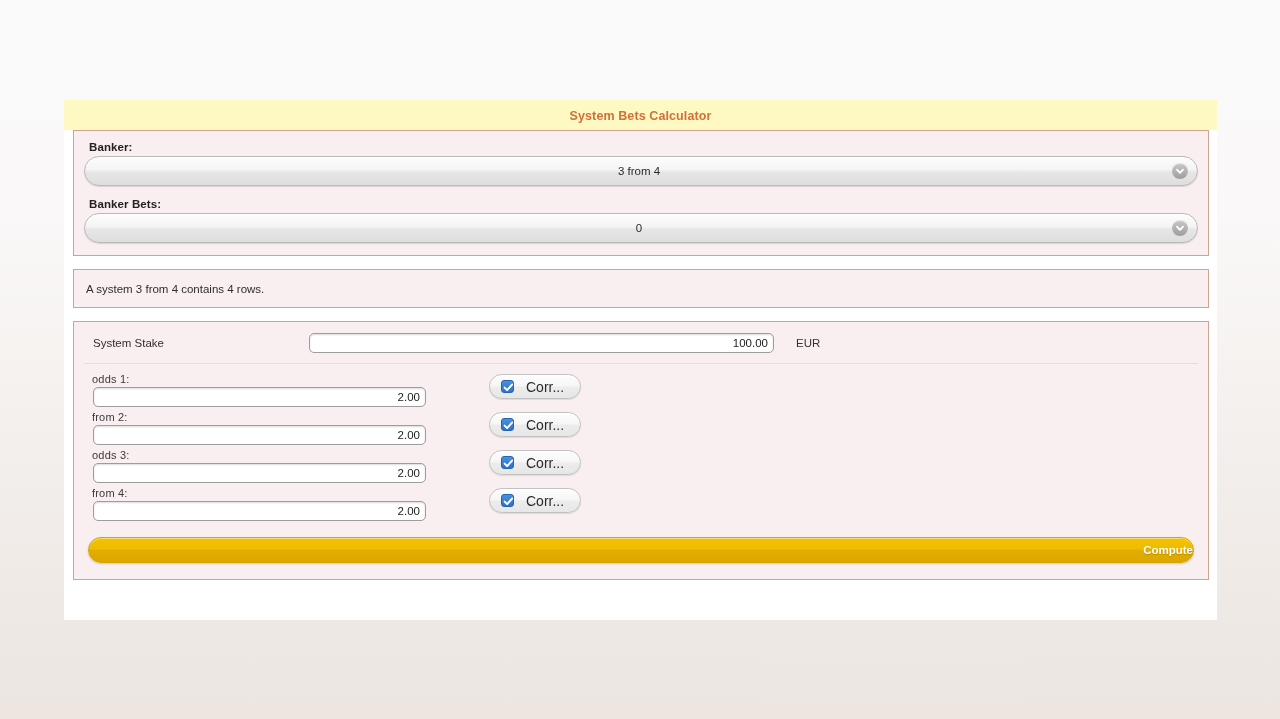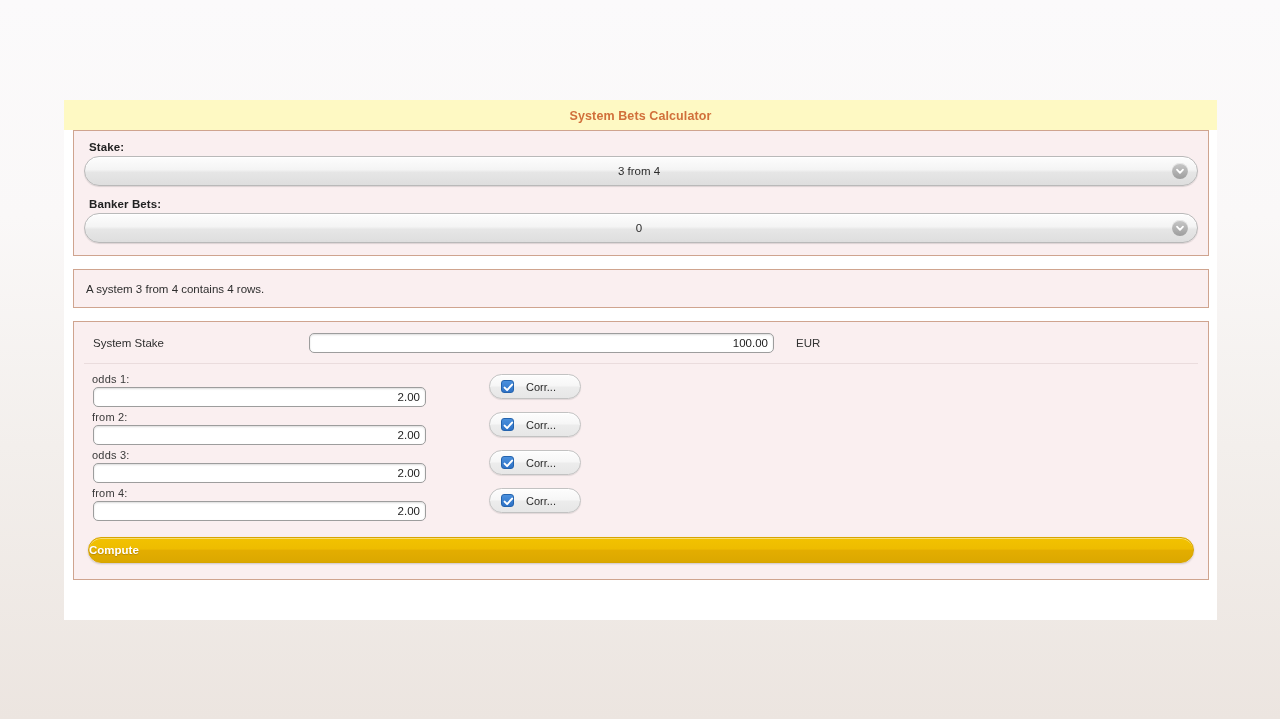--- a/index.html
+++ b/index.html
@@ -184,57 +184,57 @@
     margin-left: 11px;
     border-radius: 3px;
     background: linear-gradient(to bottom, #4a90dd, #2f72c6);
     border: 1px solid #2463ad;
     box-sizing: border-box;
     flex: 0 0 auto;
     position: relative;
   }
   .cbx svg { position: absolute; left: 1px; top: 1px; }
   .corr-text {
-    font-size: 11px;
+    font-size: 14px;
     color: #2a2a2a;
     margin-left: 12px;
     white-space: nowrap;
   }
 
   
   .compute-btn {
     margin: 16px 4px 0 4px;
     height: 26px;
     border-radius: 13px;
     border: 1px solid #d7a500;
     background: linear-gradient(to bottom, #f2c200 0%, #eebc00 45%, #e3ad00 52%, #dba800 100%);
     box-shadow: 0 1px 2px rgba(0,0,0,.18), inset 0 1px 0 rgba(255,255,255,.45);
     color: #ffffff;
     font-size: 11.5px;
     font-weight: bold;
-    text-align: left;
+    text-align: right;
     line-height: 24px;
     box-sizing: border-box;
     cursor: pointer;
     text-shadow: 0 1px 1px rgba(140,100,0,.45);
   }
 </style>
 </head>
 <body>
 
 <div id="viewport">
   <div id="page">
 
     <div class="titlebar">
       <span class="title">System Bets Calculator</span>
     </div>
 
     <div class="panel" id="panel-selects">
 
-      <div class="field-label">Stake:</div>
+      <div class="field-label">Banker:</div>
       <div class="select-shell">
         <span class="select-value">3 from 4</span>
         <span class="select-arrow">
           <svg width="10" height="10" viewBox="0 0 10 10" aria-hidden="true">
             <path d="M2 3.6 L5 6.8 L8 3.6" fill="none" stroke="#ffffff" stroke-width="1.8" stroke-linecap="round" stroke-linejoin="round"></path>
           </svg>
         </span>
       </div>
 
       <div class="field-label second">Banker Bets:</div>

